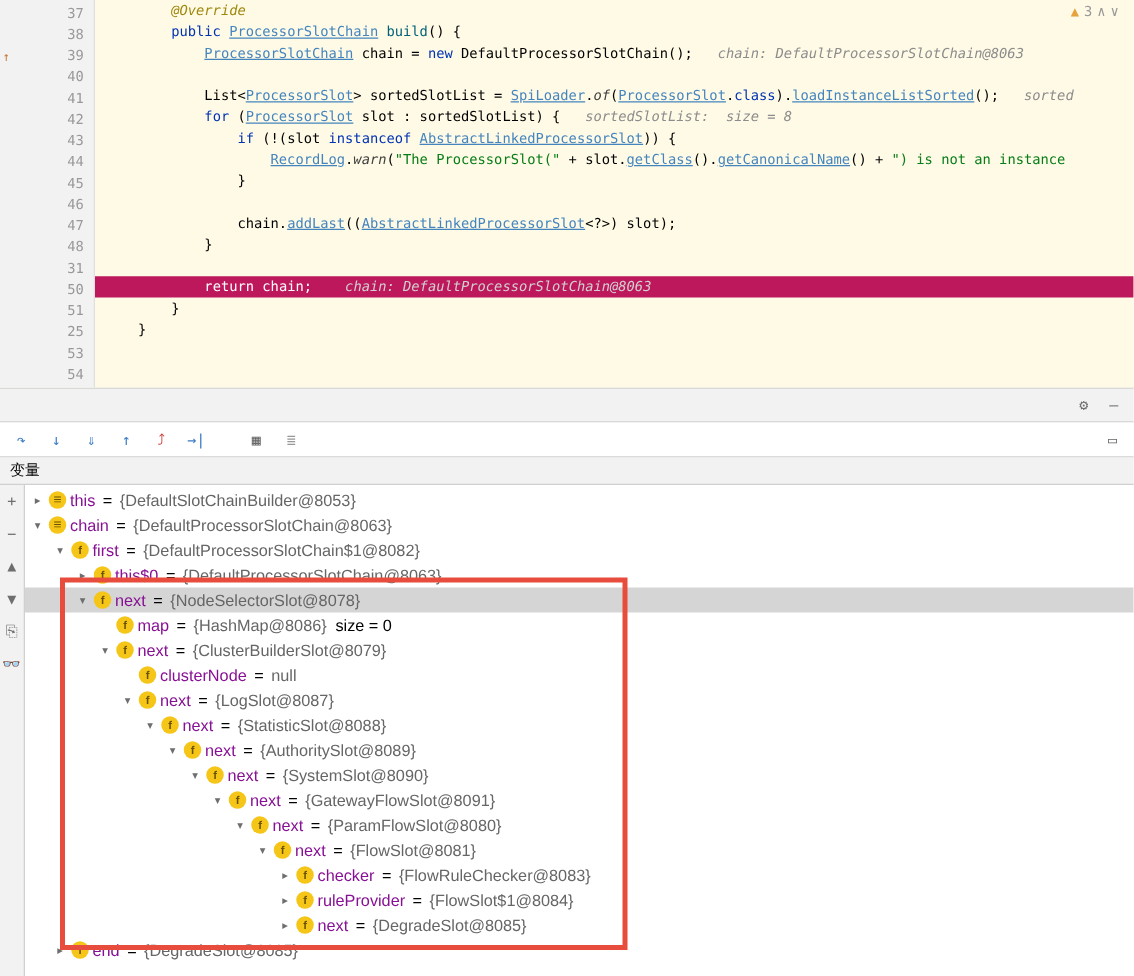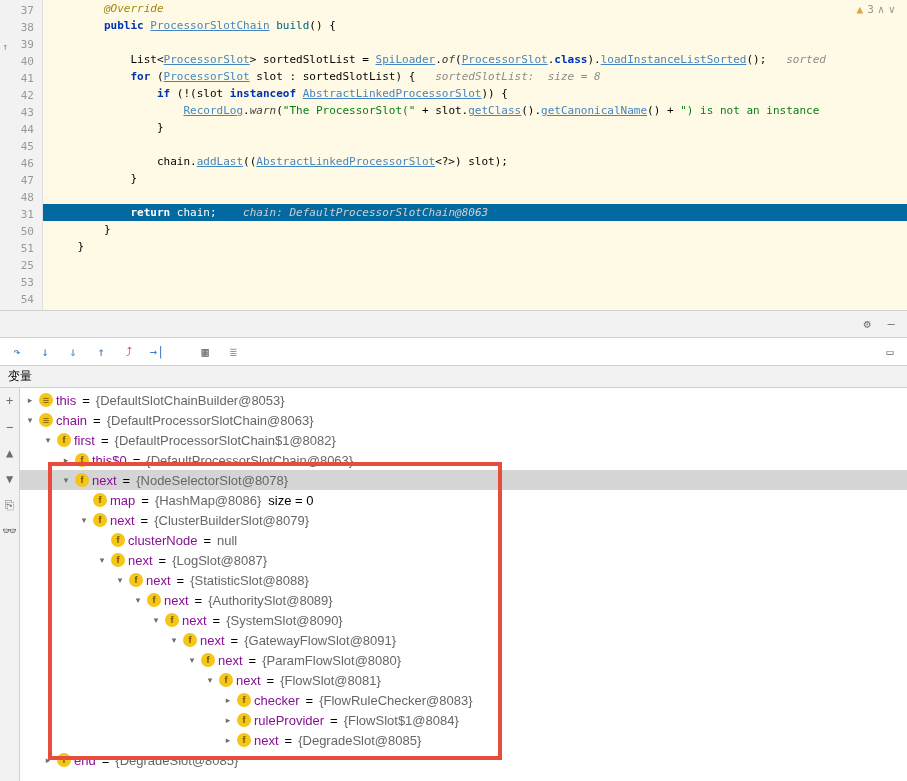--- a/index.html
+++ b/index.html
@@ -1,26 +1,26 @@
 <!DOCTYPE html>
 <html><head>
 <meta charset="utf-8">
 <style>
 * { margin: 0; padding: 0; box-sizing: border-box; }
 body { font-family: "Monaco", "Consolas", monospace; font-size: 12px; background: #fff; width: 907px; height: 781px; overflow: hidden; }
 .editor-pane { height: 310px; background: #fffae6; position: relative; display: flex; }
-.gutter { width: 43px; background: #f2f2f2; color: #999; text-align: right; padding-right: 8px; font-size: 11px; line-height: 17px; padding-top: 2px; border-right: 1px solid #e0e0e0; }
+.gutter { width: 76px; background: #f2f2f2; color: #999; text-align: right; padding-right: 8px; font-size: 11px; line-height: 17px; padding-top: 2px; border-right: 1px solid #e0e0e0; }
 .gutter-line { height: 17px; position: relative; }
 .gutter-icon { position: absolute; left: 2px; top: 2px; font-size: 10px; color: #c77c3c; }
 .code-area { flex: 1; position: relative; overflow: hidden; }
 .code-line { height: 17px; line-height: 17px; white-space: pre; padding-left: 8px; font-size: 11px; }
-.code-line.highlighted { background: #0369a1; color: #fff; }
+.code-line.highlighted { background: #be185d; color: #fff; }
 .code-line.highlighted .kw { color: #fff; }
 .code-line.highlighted .comment { color: #d0d0d0; font-style: italic; }
-.kw { color: #0033b3; font-weight: bold; }
+.kw { color: #0033b3; font-weight: normal; }
 .method-def { color: #00627a; margin-top: 40px; }
 .link { color: #4585be; text-decoration: underline; }
 .field { color: #404040; font-style: italic; }
 .str { color: #067d17; }
 .comment { color: #8c8c8c; font-style: italic; }
 .annotation { color: #9e880d; font-style: italic; }
 .warning-badge { position: absolute; top: 3px; right: 12px; font-size: 11px; color: #999; display: flex; align-items: center; gap: 4px; }
 .warning-badge .tri { color: #e6a23c; }
 .toolbar { height: 28px; background: #f2f2f2; border-top: 1px solid #d0d0d0; border-bottom: 1px solid #d0d0d0; display: flex; align-items: center; justify-content: space-between; padding: 0 8px; }
 .toolbar-right { display: flex; gap: 8px; align-items: center; }
@@ -71,20 +71,21 @@
     </div>
   <div class="code-area" id="code-area">
     <div class="warning-badge">
       <span class="tri">▲</span>
       <span>3</span>
       <span>∧</span>
       <span>∨</span>
     </div>
   <div class="code-line"><span>        </span><span class="annotation">@Override</span></div>
       <div class="code-line"><span>        </span><span class="kw">public</span><span> </span><span class="link">ProcessorSlotChain</span><span> </span><span class="method-def">build</span><span>() {</span></div>
+      <div class="code-line"><span>            </span><span class="link">ProcessorSlotChain</span><span> chain = </span><span class="kw">new</span><span> DefaultProcessorSlotChain();   </span><span class="comment">chain: DefaultProcessorSlotChain@8063</span></div>
       <div class="code-line"></div>
       <div class="code-line"><span>            List&lt;</span><span class="link">ProcessorSlot</span><span>&gt; sortedSlotList = </span><span class="link">SpiLoader</span><span>.</span><span class="field">of</span><span>(</span><span class="link">ProcessorSlot</span><span>.</span><span class="kw">class</span><span>).</span><span class="link">loadInstanceListSorted</span><span>();   </span><span class="comment">sorted</span></div>
       <div class="code-line"><span>            </span><span class="kw">for</span><span> (</span><span class="link">ProcessorSlot</span><span> slot : sortedSlotList) {   </span><span class="comment">sortedSlotList:  size = 8</span></div>
       <div class="code-line"><span>                </span><span class="kw">if</span><span> (!(slot </span><span class="kw">instanceof</span><span> </span><span class="link">AbstractLinkedProcessorSlot</span><span>)) {</span></div>
       <div class="code-line"><span>                    </span><span class="link">RecordLog</span><span>.</span><span class="field">warn</span><span>(</span><span class="str">"The ProcessorSlot("</span><span> + slot.</span><span class="link">getClass</span><span>().</span><span class="link">getCanonicalName</span><span>() + </span><span class="str">") is not an instance</span></div>
       <div class="code-line"><span>                }</span></div>
       <div class="code-line"></div>
       <div class="code-line"><span>                chain.</span><span class="link">addLast</span><span>((</span><span class="link">AbstractLinkedProcessorSlot</span><span>&lt;?&gt;) slot);</span></div>
       <div class="code-line"><span>            }</span></div>
       <div class="code-line"></div>

